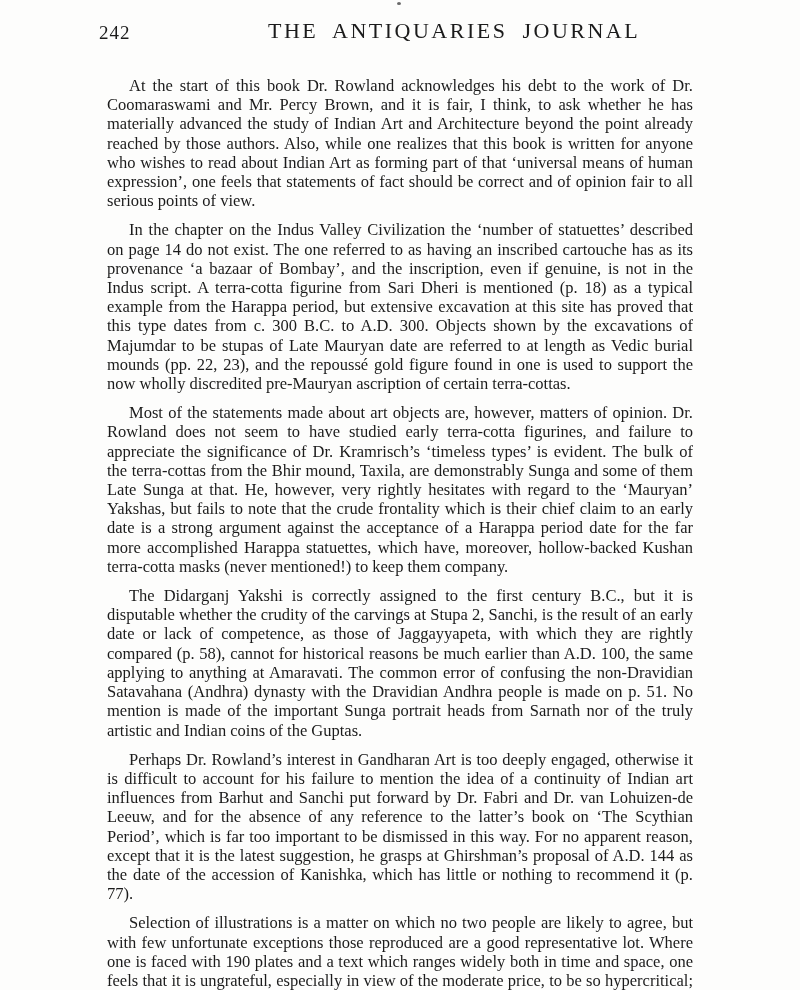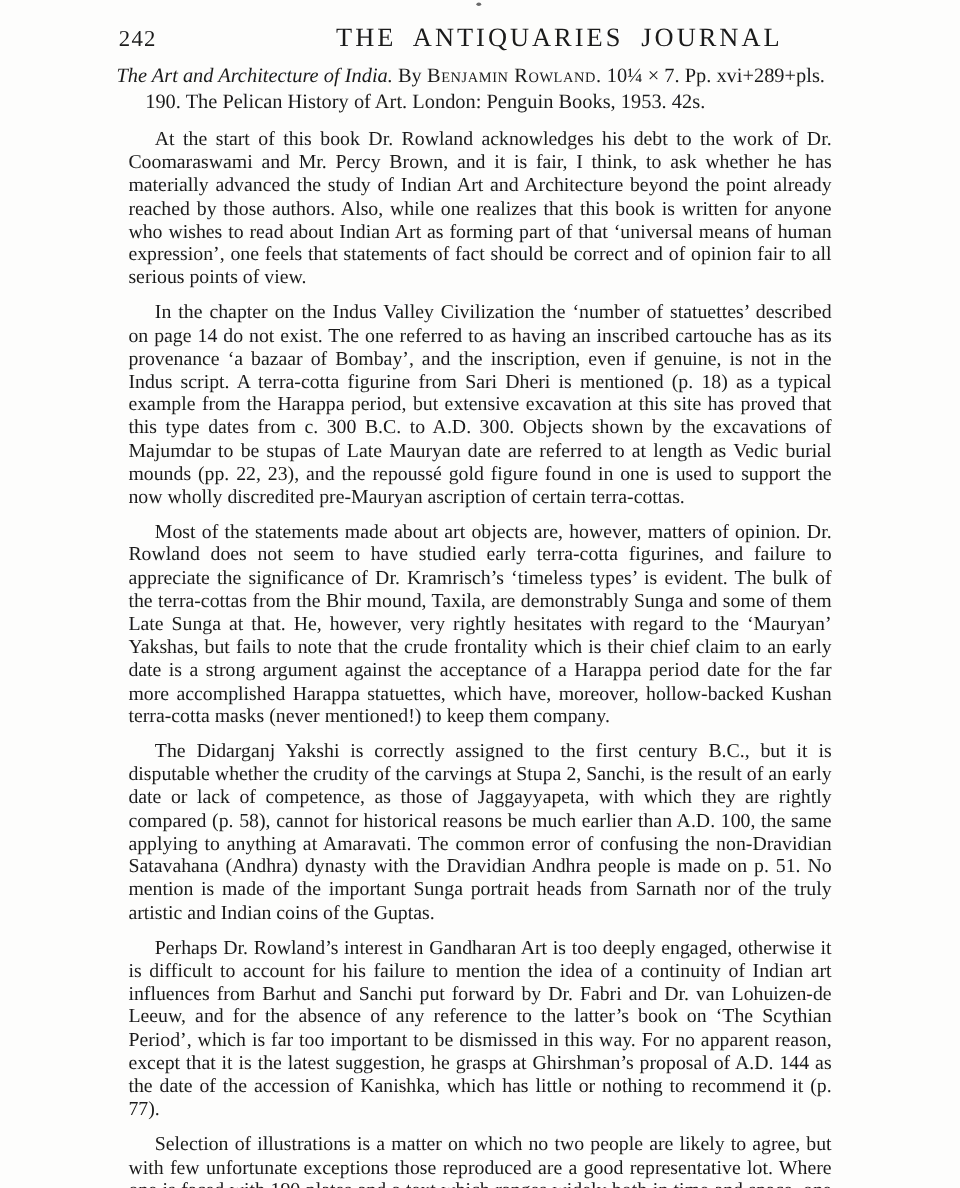--- a/index.html
+++ b/index.html
@@ -22,33 +22,33 @@
     left: 397px;
     top: 2px;
     width: 4px;
     height: 3px;
     background: #6a6a6a;
     border-radius: 50%;
   }
   .header {
     position: relative;
     height: 46px;
-    padding-top: 6px;
+    padding-top: 20px;
     box-sizing: content-box;
   }
   .page-num {
     position: absolute;
     left: 99px;
     top: 22px;
     font-size: 19px;
     letter-spacing: 1px;
   }
   .journal-title {
     position: absolute;
-    left: 280px;
+    left: 268px;
     top: 18px;
     font-size: 22px;
     letter-spacing: 2.5px;
     word-spacing: 7px;
     white-space: nowrap;
   }
   .content {
     padding: 0 97px;
   }
   .citation {
@@ -80,28 +80,20 @@
 
   <div class="speck"></div>
 
   <div class="header">
     <span class="page-num">242</span>
     <span class="journal-title">THE ANTIQUARIES JOURNAL</span>
   </div>
 
   <div class="content">
 
-    <div class="citation">
-      <span class="cit-title">The Art and Architecture of India.</span>
-      <span>By</span>
-      <span class="sc">Benjamin Rowland.</span>
-      <span>10¼ × 7.</span>
-      <span>Pp. xvi+289+pls. 190.</span>
-      <span>The Pelican History of Art. London: Penguin Books, 1953. 42s.</span>
-    </div>
 
     <div class="body-text">
       <p>At the start of this book Dr. Rowland acknowledges his debt to the work of Dr. Coomaraswami and Mr. Percy Brown, and it is fair, I think, to ask whether he has materially advanced the study of Indian Art and Architecture beyond the point already reached by those authors.  Also, while one realizes that this book is written for anyone who wishes to read about Indian Art as forming part of that ‘universal means of human expression’, one feels that statements of fact should be correct and of opinion fair to all serious points of view.</p>
       <p>In the chapter on the Indus Valley Civilization the ‘number of statuettes’ described on page 14 do not exist.  The one referred to as having an inscribed cartouche has as its provenance ‘a bazaar of Bombay’, and the inscription, even if genuine, is not in the Indus script.  A terra-cotta figurine from Sari Dheri is mentioned (p. 18) as a typical example from the Harappa period, but extensive excavation at this site has proved that this type dates from c. 300 B.C. to A.D. 300.  Objects shown by the excavations of Majumdar to be stupas of Late Mauryan date are referred to at length as Vedic burial mounds (pp. 22, 23), and the repoussé gold figure found in one is used to support the now wholly discredited pre-Mauryan ascription of certain terra-cottas.</p>
       <p>Most of the statements made about art objects are, however, matters of opinion.  Dr. Rowland does not seem to have studied early terra-cotta figurines, and failure to appreciate the significance of Dr. Kramrisch’s ‘timeless types’ is evident.  The bulk of the terra-cottas from the Bhir mound, Taxila, are demonstrably Sunga and some of them Late Sunga at that.  He, however, very rightly hesitates with regard to the ‘Mauryan’ Yakshas, but fails to note that the crude frontality which is their chief claim to an early date is a strong argument against the acceptance of a Harappa period date for the far more accomplished Harappa statuettes, which have, moreover, hollow-backed Kushan terra-cotta masks (never mentioned!) to keep them company.</p>
       <p>The Didarganj Yakshi is correctly assigned to the first century B.C., but it is disputable whether the crudity of the carvings at Stupa 2, Sanchi, is the result of an early date or lack of competence, as those of Jaggayyapeta, with which they are rightly compared (p. 58), cannot for historical reasons be much earlier than A.D. 100, the same applying to anything at Amaravati.  The common error of confusing the non-Dravidian Satavahana (Andhra) dynasty with the Dravidian Andhra people is made on p. 51.  No mention is made of the important Sunga portrait heads from Sarnath nor of the truly artistic and Indian coins of the Guptas.</p>
       <p>Perhaps Dr. Rowland’s interest in Gandharan Art is too deeply engaged, otherwise it is difficult to account for his failure to mention the idea of a continuity of Indian art influences from Barhut and Sanchi put forward by Dr. Fabri and Dr. van Lohuizen-de Leeuw, and for the absence of any reference to the latter’s book on ‘The Scythian Period’, which is far too important to be dismissed in this way.  For no apparent reason, except that it is the latest suggestion, he grasps at Ghirshman’s proposal of A.D. 144 as the date of the accession of Kanishka, which has little or nothing to recommend it (p. 77).</p>
       <p>Selection of illustrations is a matter on which no two people are likely to agree, but with few unfortunate exceptions those reproduced are a good representative lot.  Where one is faced with 190 plates and a text which ranges widely both in time and space, one feels that it is ungrateful, especially in view of the moderate price, to be so hypercritical; if, however, one applies the work of Coomaraswami and Percy Brown as a touchstone, the fresh and original approach which one hoped to see does not appear to have materialized.  It is, of course, doubtful whether any single individual would have done better, but this does not prevent one from being disappointed.</p>
     </div>
 

